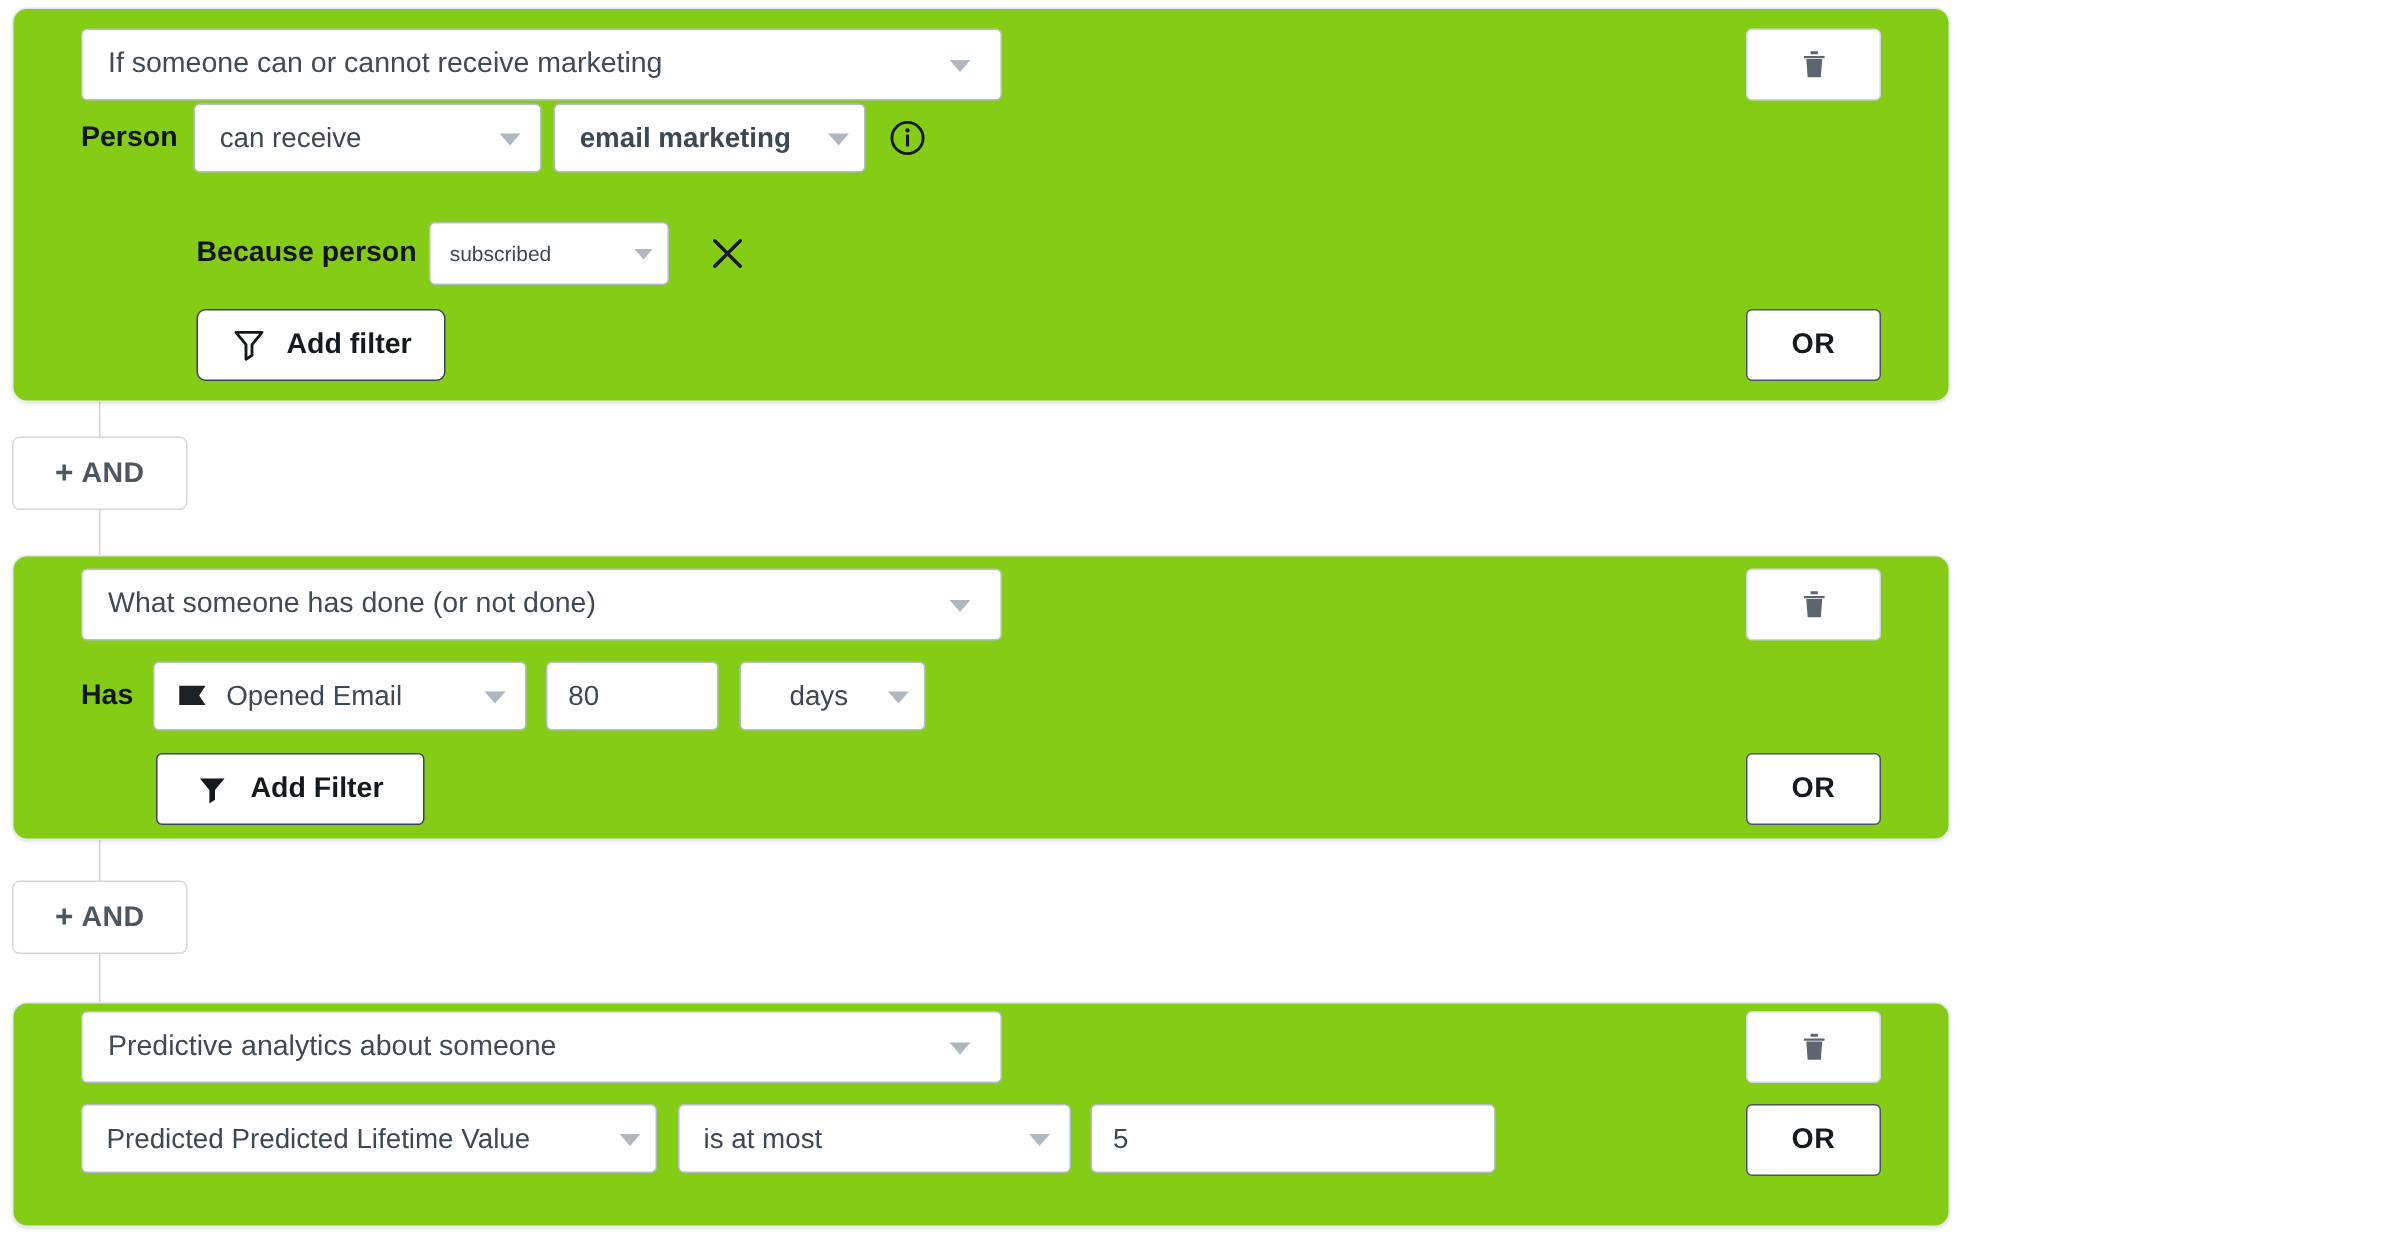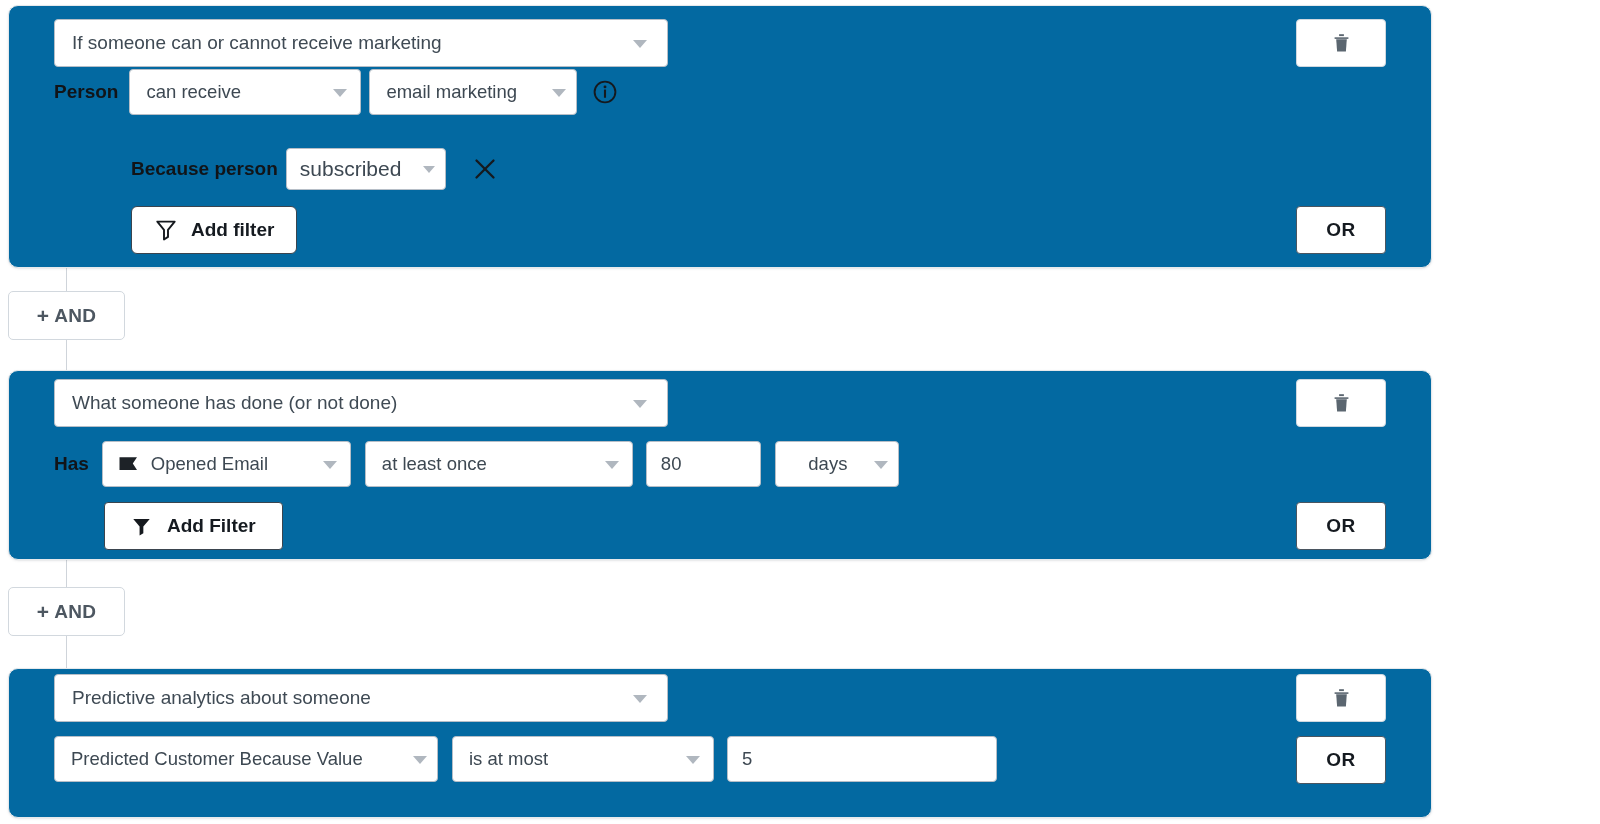--- a/index.html
+++ b/index.html
@@ -26,22 +26,22 @@
     left: 66px;
     width: 1px;
     background: #cfd4da;
     z-index: 0;
   }
 
   
   .card {
     position: absolute;
     left: 8px;
-    width: 1424px;
-    background: #0369a1;
+    width: 1292px;
+    background: #84cc16;
     border: 1px solid #e6e9ec;
     border-radius: 10px;
     box-shadow: 0 1px 3px rgba(16,24,40,0.07), 0 1px 1px rgba(16,24,40,0.04);
     z-index: 1;
   }
 
   
   .sel {
     position: relative;
     display: inline-flex;
@@ -51,21 +51,21 @@
     border-radius: 4px;
     height: 46px;
     color: #3d4852;
     font-size: 18.5px;
     padding: 0 34px 0 16px;
     white-space: nowrap;
     cursor: pointer;
   }
   .sel.small {
     height: 42px;
-    font-size: 21px;
+    font-size: 14px;
     padding: 0 28px 0 13px;
   }
   .sel .caret {
     position: absolute;
     right: 13px;
     top: 50%;
     width: 0; height: 0;
     margin-top: -3px;
     border-left: 7px solid transparent;
     border-right: 7px solid transparent;
@@ -262,21 +262,21 @@
         <path d="M3.2 6.3h10.6l-0.9 12.2H4.1z" fill="#5b6670"></path>
       </svg>
     </div>
 
     <div class="row" style="left:45px;top:63px;">
       <span class="row-label">Person</span>
       <div class="sel" style="width:232px;margin-left:11px;">
         <span>can receive</span>
         <span class="caret"></span>
       </div>
-      <div class="sel tight" style="width:208px;margin-left:8px;">
+      <div class="sel tight" style="width:208px;margin-left:8px;font-weight:bold;">
         <span>email marketing</span>
         <span class="caret"></span>
       </div>
       <span class="info-icon" style="margin-left:14px;">
         <svg width="26" height="26" viewBox="0 0 26 26">
           <circle cx="13" cy="13" r="10.4" fill="none" stroke="#15191e" stroke-width="1.9"></circle>
           <circle cx="13" cy="7.9" r="1.45" fill="#15191e"></circle>
           <rect x="11.95" y="10.6" width="2.1" height="8.1" rx="0.5" fill="#15191e"></rect>
         </svg>
       </span>
@@ -334,24 +334,20 @@
       <span class="row-label">Has</span>
       <div class="sel" style="width:249px;margin-left:13px;padding-left:14px;">
         <span class="flag-icon">
           <svg width="23" height="20" viewBox="0 0 23 20">
             <path d="M2.5 3.2h17.5l-4.2 6.4 4.2 6.4H2.5z" fill="#1d2227"></path>
           </svg>
         </span>
         <span>Opened Email</span>
         <span class="caret"></span>
       </div>
-      <div class="sel" style="width:268px;margin-left:14px;">
-        <span>at least once</span>
-        <span class="caret"></span>
-      </div>
       <div class="num-input" style="width:115px;margin-left:13px;">
         <span>80</span>
       </div>
       <div class="sel tight" style="width:124px;margin-left:14px;justify-content:center;">
         <span>days</span>
         <span class="caret"></span>
       </div>
     </div>
 
     <div class="row" style="left:95px;top:131px;">
@@ -383,21 +379,21 @@
     <div class="trash-btn" style="top:5px;">
       <svg width="17" height="20" viewBox="0 0 17 20">
         <path d="M1.6 4.3h13.8v1.6H1.6z" fill="#5b6670"></path>
         <path d="M6.1 1.2h4.8v1.9H6.1z" fill="#5b6670"></path>
         <path d="M3.2 6.3h10.6l-0.9 12.2H4.1z" fill="#5b6670"></path>
       </svg>
     </div>
 
     <div class="row" style="left:45px;top:67px;">
       <div class="sel tight" style="width:384px;">
-        <span>Predicted Customer Because Value</span>
+        <span>Predicted Predicted Lifetime Value</span>
         <span class="caret"></span>
       </div>
       <div class="sel" style="width:262px;margin-left:14px;">
         <span>is at most</span>
         <span class="caret"></span>
       </div>
       <div class="num-input" style="width:270px;margin-left:13px;">
         <span>5</span>
       </div>
     </div>

